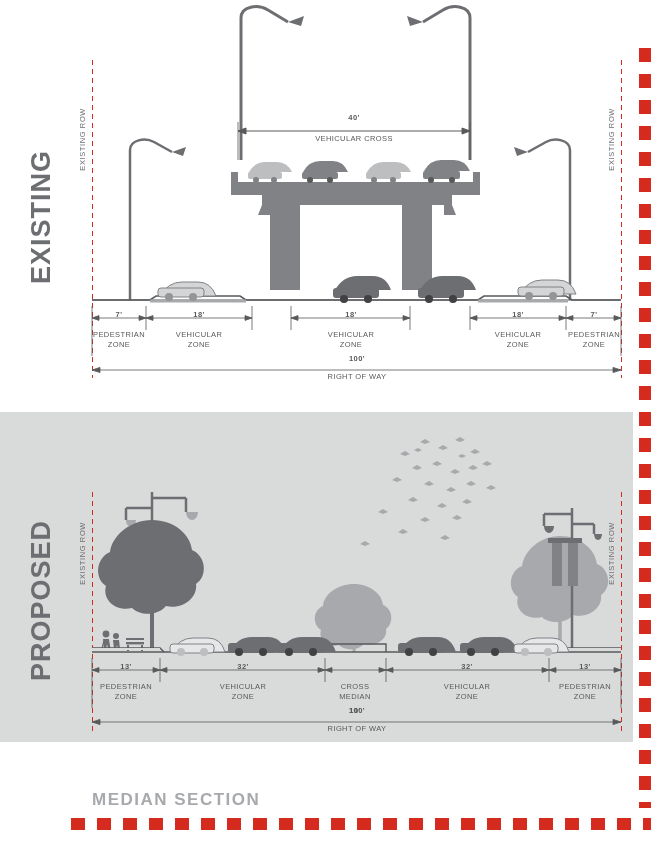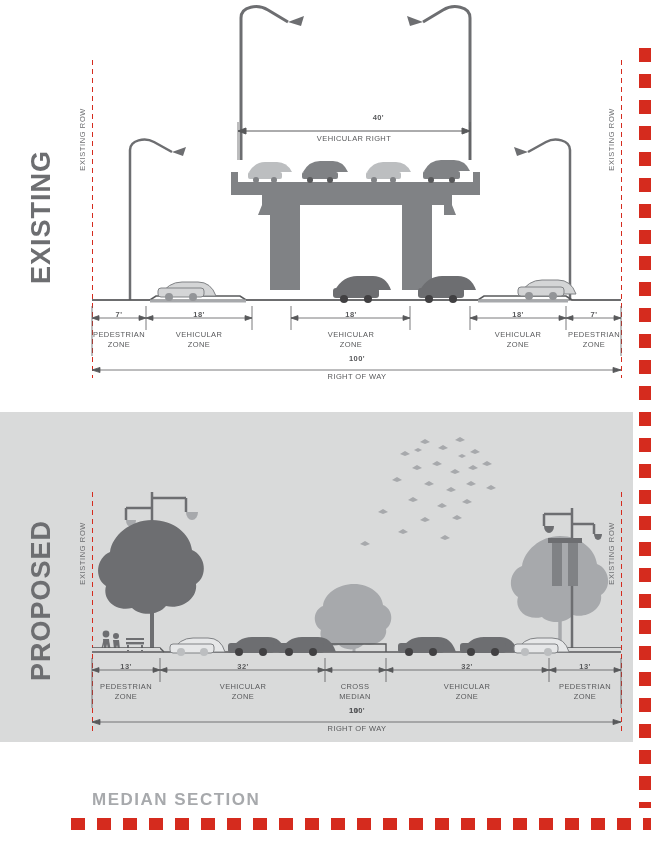--- a/index.html
+++ b/index.html
@@ -169,22 +169,22 @@
       <path d="M566 318 L621 318"></path>
         <polygon points="566,318 573,315.6 573,320.4"></polygon>
         <polygon points="621,318 614,315.6 614,320.4"></polygon>
 
       <path d="M92 370 L621 370"></path>
         <polygon points="92,370 100,367.4 100,372.6"></polygon>
         <polygon points="621,370 613,367.4 613,372.6"></polygon>
     </g>
   </svg>
 
-  <div class="dim-txt b" style="left:324px;top:113px;width:60px;text-align:right;">40'</div>
-  <div class="dim-txt" style="left:309px;top:134px;width:90px;">VEHICULAR RIGHT</div>
+  <div class="dim-txt b" style="left:324px;top:113px;width:60px;">40'</div>
+  <div class="dim-txt" style="left:309px;top:134px;width:90px;">VEHICULAR CROSS</div>
 
   <div class="dim-txt b" style="left:94px;top:310px;width:50px;">7'</div>
   <div class="dim-txt" style="left:82px;top:330px;width:74px;">PEDESTRIAN</div>
   <div class="dim-txt" style="left:82px;top:340px;width:74px;">ZONE</div>
 
   <div class="dim-txt b" style="left:174px;top:310px;width:50px;">18'</div>
   <div class="dim-txt" style="left:162px;top:330px;width:74px;">VEHICULAR</div>
   <div class="dim-txt" style="left:162px;top:340px;width:74px;">ZONE</div>
 
   <div class="dim-txt b" style="left:326px;top:310px;width:50px;">18'</div>

